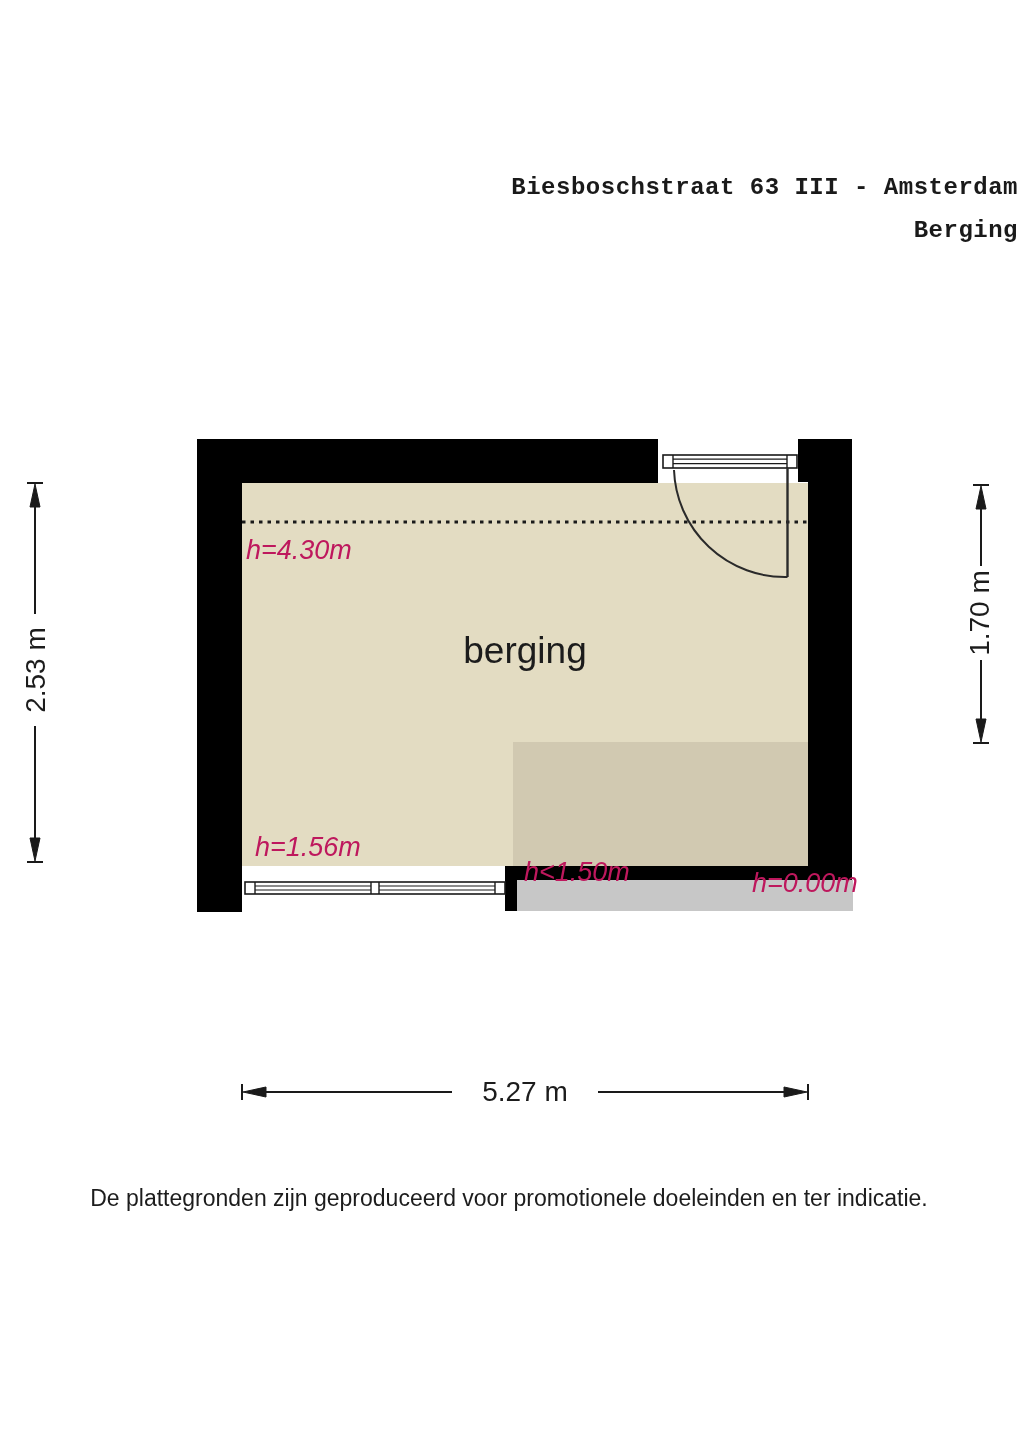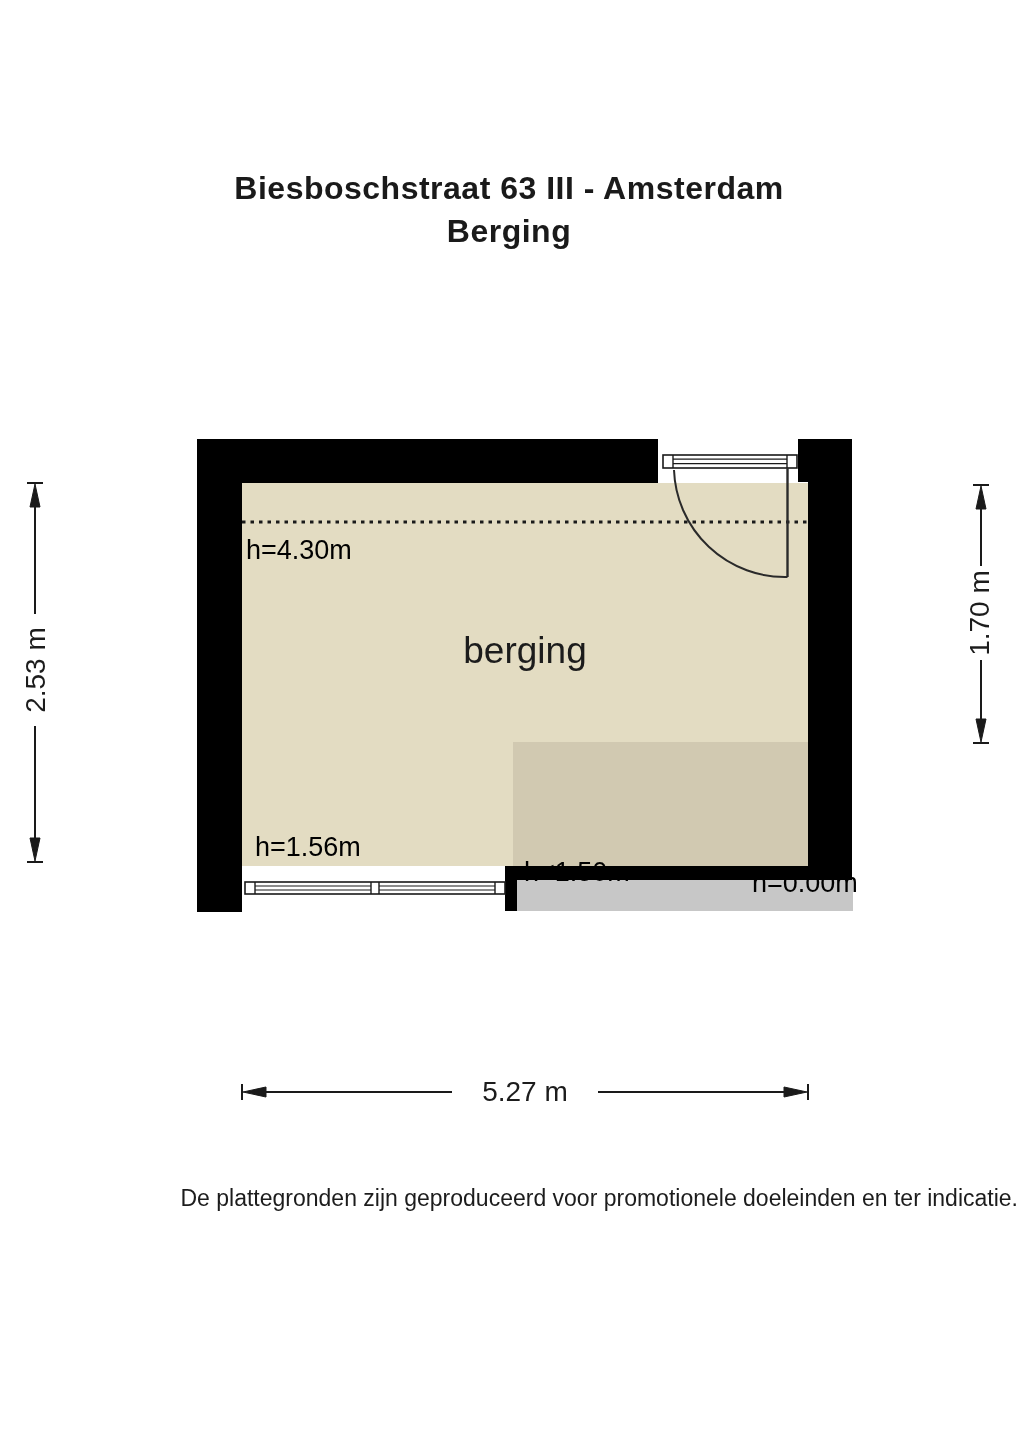--- a/index.html
+++ b/index.html
@@ -6,33 +6,33 @@
   .canvas{
     position:relative;
     width:1018px;height:1440px;
     background:#ffffff;
     font-family:"Liberation Sans", sans-serif;
     color:#1a1a1a;
     overflow:hidden;
   }
   .abs{position:absolute;}
   .title-line{
-    left:0;right:0;text-align:center;
-    font-weight:bold;font-size:32px;line-height:40px;
-    color:#1a1a1a;letter-spacing:0.5px;
+    left:0;right:0;text-align:right;
+    font-weight:bold;font-size:24px;line-height:40px;
+    color:#1a1a1a;letter-spacing:0.5px;font-family:Liberation Mono, monospace;
   }
   .plan-svg{left:0;top:0;}
   .room-label{
     font-size:37px;line-height:40px;text-align:center;color:#1c1c1c;
   }
-  .h-label{font-size:27px;line-height:27px;color:#000000;white-space:nowrap;}
+  .h-label{font-size:27px;line-height:27px;color:#be185d;white-space:nowrap;font-style:italic;}
   .dim-label{font-size:28px;line-height:30px;color:#1c1c1c;white-space:nowrap;text-align:center;}
   .dim-label.vert{width:200px;height:30px;transform:rotate(-90deg);}
   .footer-line{
-    left:0;right:0;text-align:right;
+    left:0;right:0;text-align:center;
     font-size:23px;line-height:28px;color:#1c1c1c;
   }
 </style>
 </head>
 <body>
 
 <div class="canvas">
 
   <div class="abs title-line" style="top:168px;">Biesboschstraat 63 III - Amsterdam</div>
   <div class="abs title-line" style="top:211px;">Berging</div>

